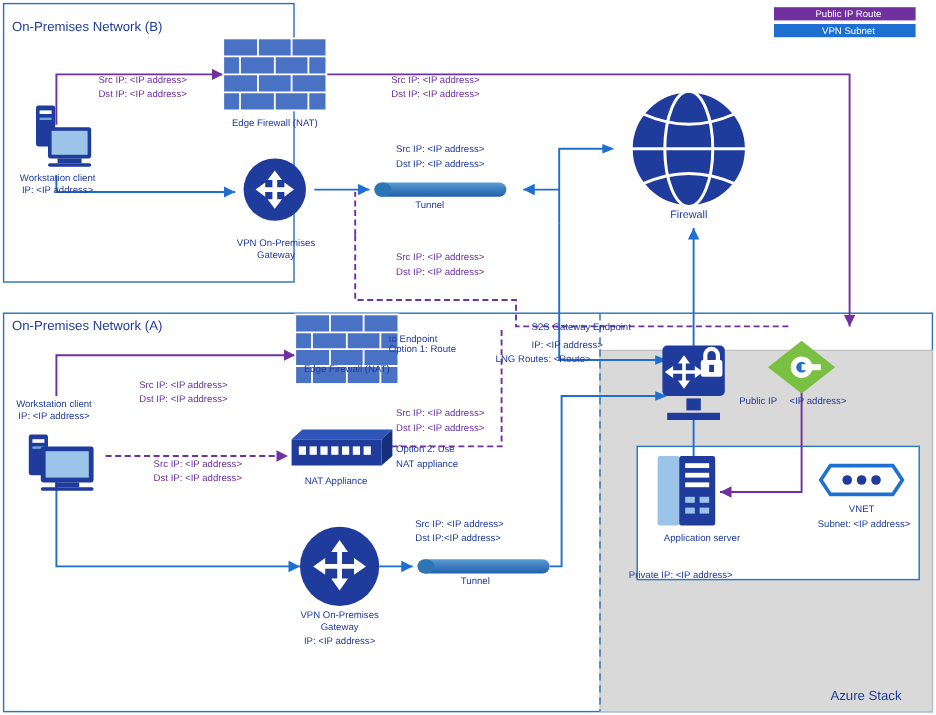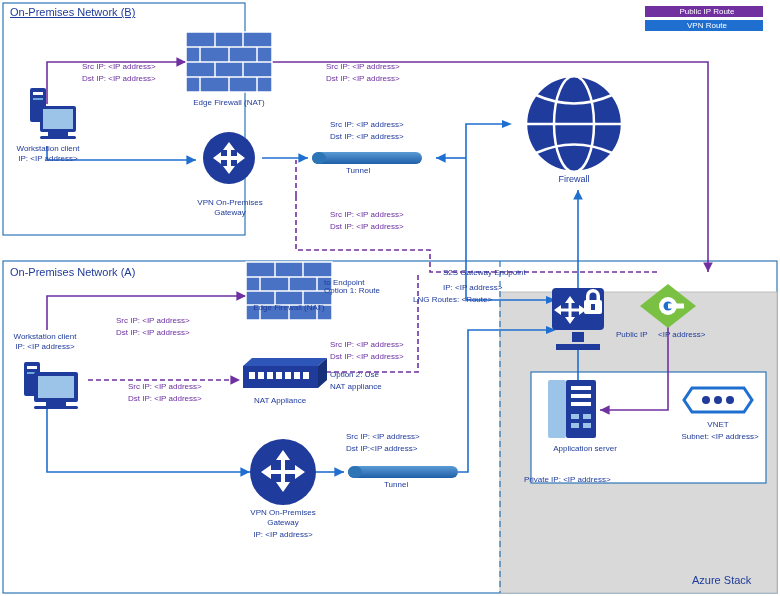--- a/index.html
+++ b/index.html
@@ -227,26 +227,26 @@
   </g>
 
   <g class="nw">
     <path d="M692,388 L744,388 L752,400 L744,412 L692,412 L684,400 Z" fill="none" stroke="#1f6fd0" stroke-width="3"></path>
     <circle cx="706" cy="400" r="4" fill="#1f3b9b"></circle>
     <circle cx="718" cy="400" r="4" fill="#1f3b9b"></circle>
     <circle cx="730" cy="400" r="4" fill="#1f3b9b"></circle>
   </g>
 </svg>
 
-<div class="lbl title" style="left:10px;top:7px;text-decoration:underline;">On-Premises Network (B)</div>
+<div class="lbl title" style="left:10px;top:18px;">On-Premises Network (B)</div>
 <div class="lbl title" style="left:10px;top:267px;">On-Premises Network (A)</div>
 <div class="lbl title" style="left:692px;top:575px;">Azure Stack</div>
 
 <div class="legend-item" style="left:645px;top:6px;">Public IP Route</div>
-<div class="legend-item" style="left:645px;top:20px;">VPN Route</div>
+<div class="legend-item" style="left:645px;top:20px;">VPN Subnet</div>
 
 <div class="lbl purple" style="left:82px;top:62px;">Src IP: &lt;IP address&gt;</div>
 <div class="lbl purple" style="left:82px;top:74px;">Dst IP: &lt;IP address&gt;</div>
 
 <div class="lbl purple" style="left:326px;top:62px;">Src IP: &lt;IP address&gt;</div>
 <div class="lbl purple" style="left:326px;top:74px;">Dst IP: &lt;IP address&gt;</div>
 
 <div class="lbl" style="left:175px;top:98px;width:108px;text-align:center;">Edge Firewall (NAT)</div>
 
 <div class="lbl" style="left:8px;top:144px;width:80px;text-align:center;">Workstation client</div>

